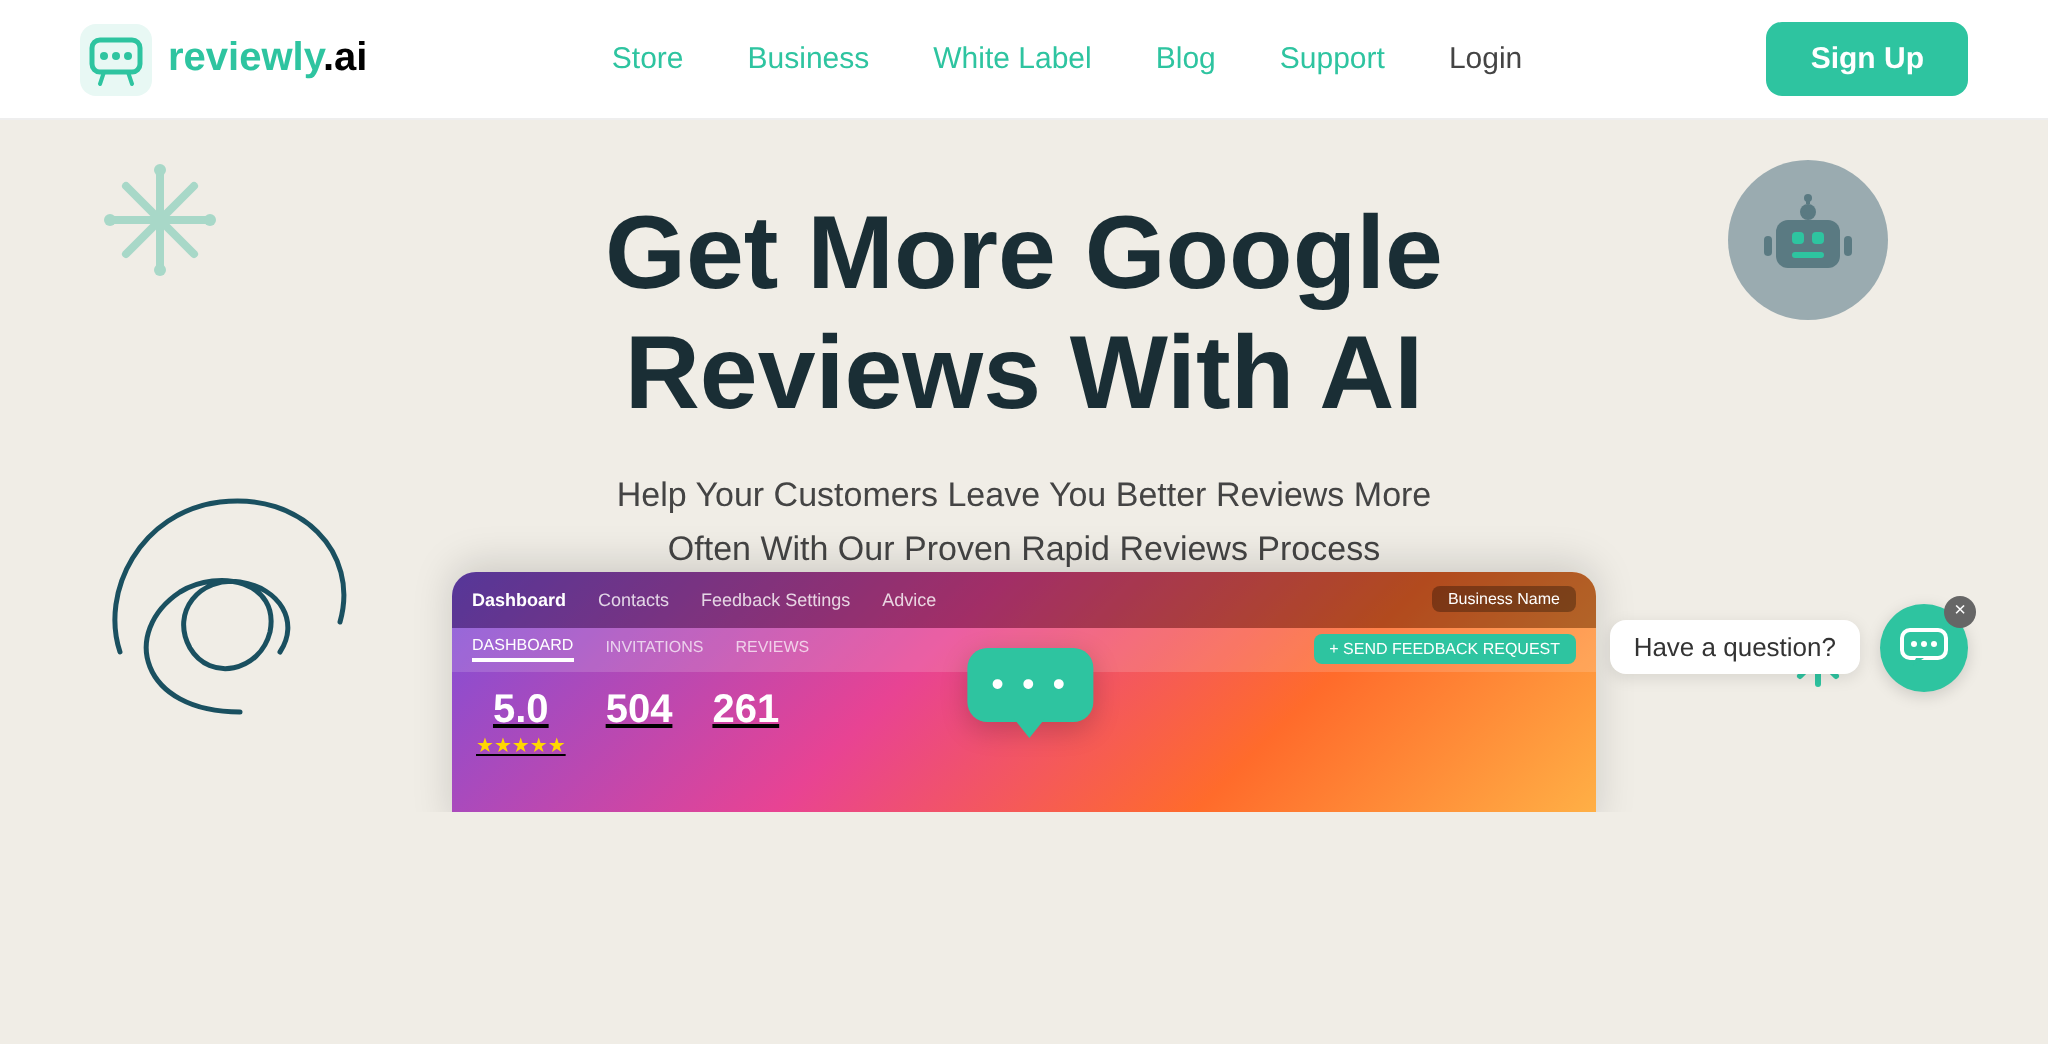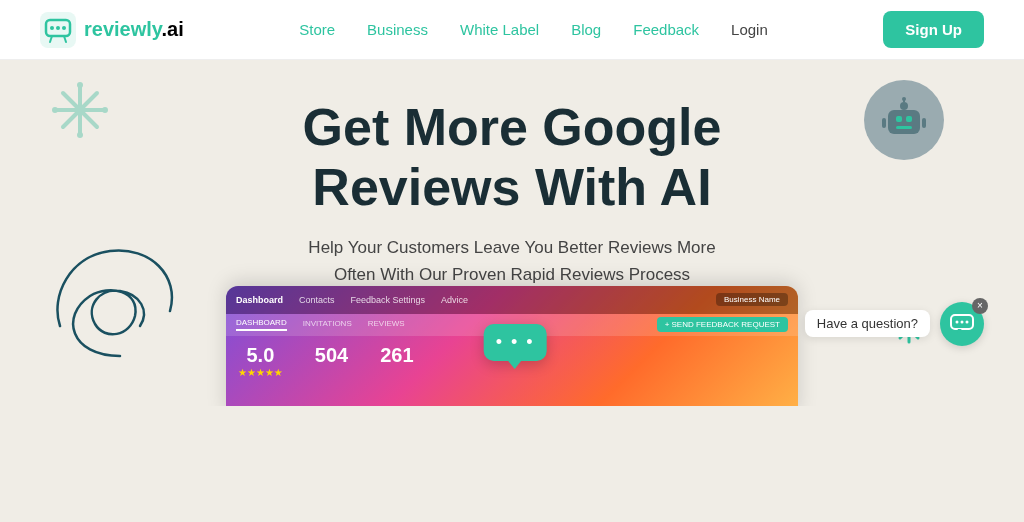--- a/index.html
+++ b/index.html
@@ -242,22 +242,23 @@
       color: #fff;
       font-size: 8px;
       padding: 3px 8px;
       border-radius: 4px;
       cursor: pointer;
     }
 
     .dashboard-content {
       padding: 8px 12px;
       display: flex;
-      gap: 32px;
+      gap: 20px;
       align-items: flex-start;
+      text-decoration: underline;
     }
     .dash-stat {
       display: flex;
       flex-direction: column;
     }
     .dash-stat-value {
       font-size: 20px;
       font-weight: 800;
       color: #fff;
     }
@@ -367,21 +368,21 @@
     <span class="logo-text">
       <span>reviewly</span><span style="color:#000000">.ai</span>
     </span>
   </div>
 
   <ul class="nav-links">
     <li><a href="#">Store</a></li>
     <li><a href="#">Business</a></li>
     <li><a href="#">White Label</a></li>
     <li><a href="#">Blog</a></li>
-    <li><a href="#">Feedback</a></li>
+    <li><a href="#">Support</a></li>
     <li class="login-link"><a href="#" style="color:#444">Login</a></li>
   </ul>
 
   <button class="signup-btn">Sign Up</button>
 </nav>
 
 <section class="hero">
 
   <div class="deco-snowflake-tl">
     <svg width="60" height="60" viewBox="0 0 60 60">

